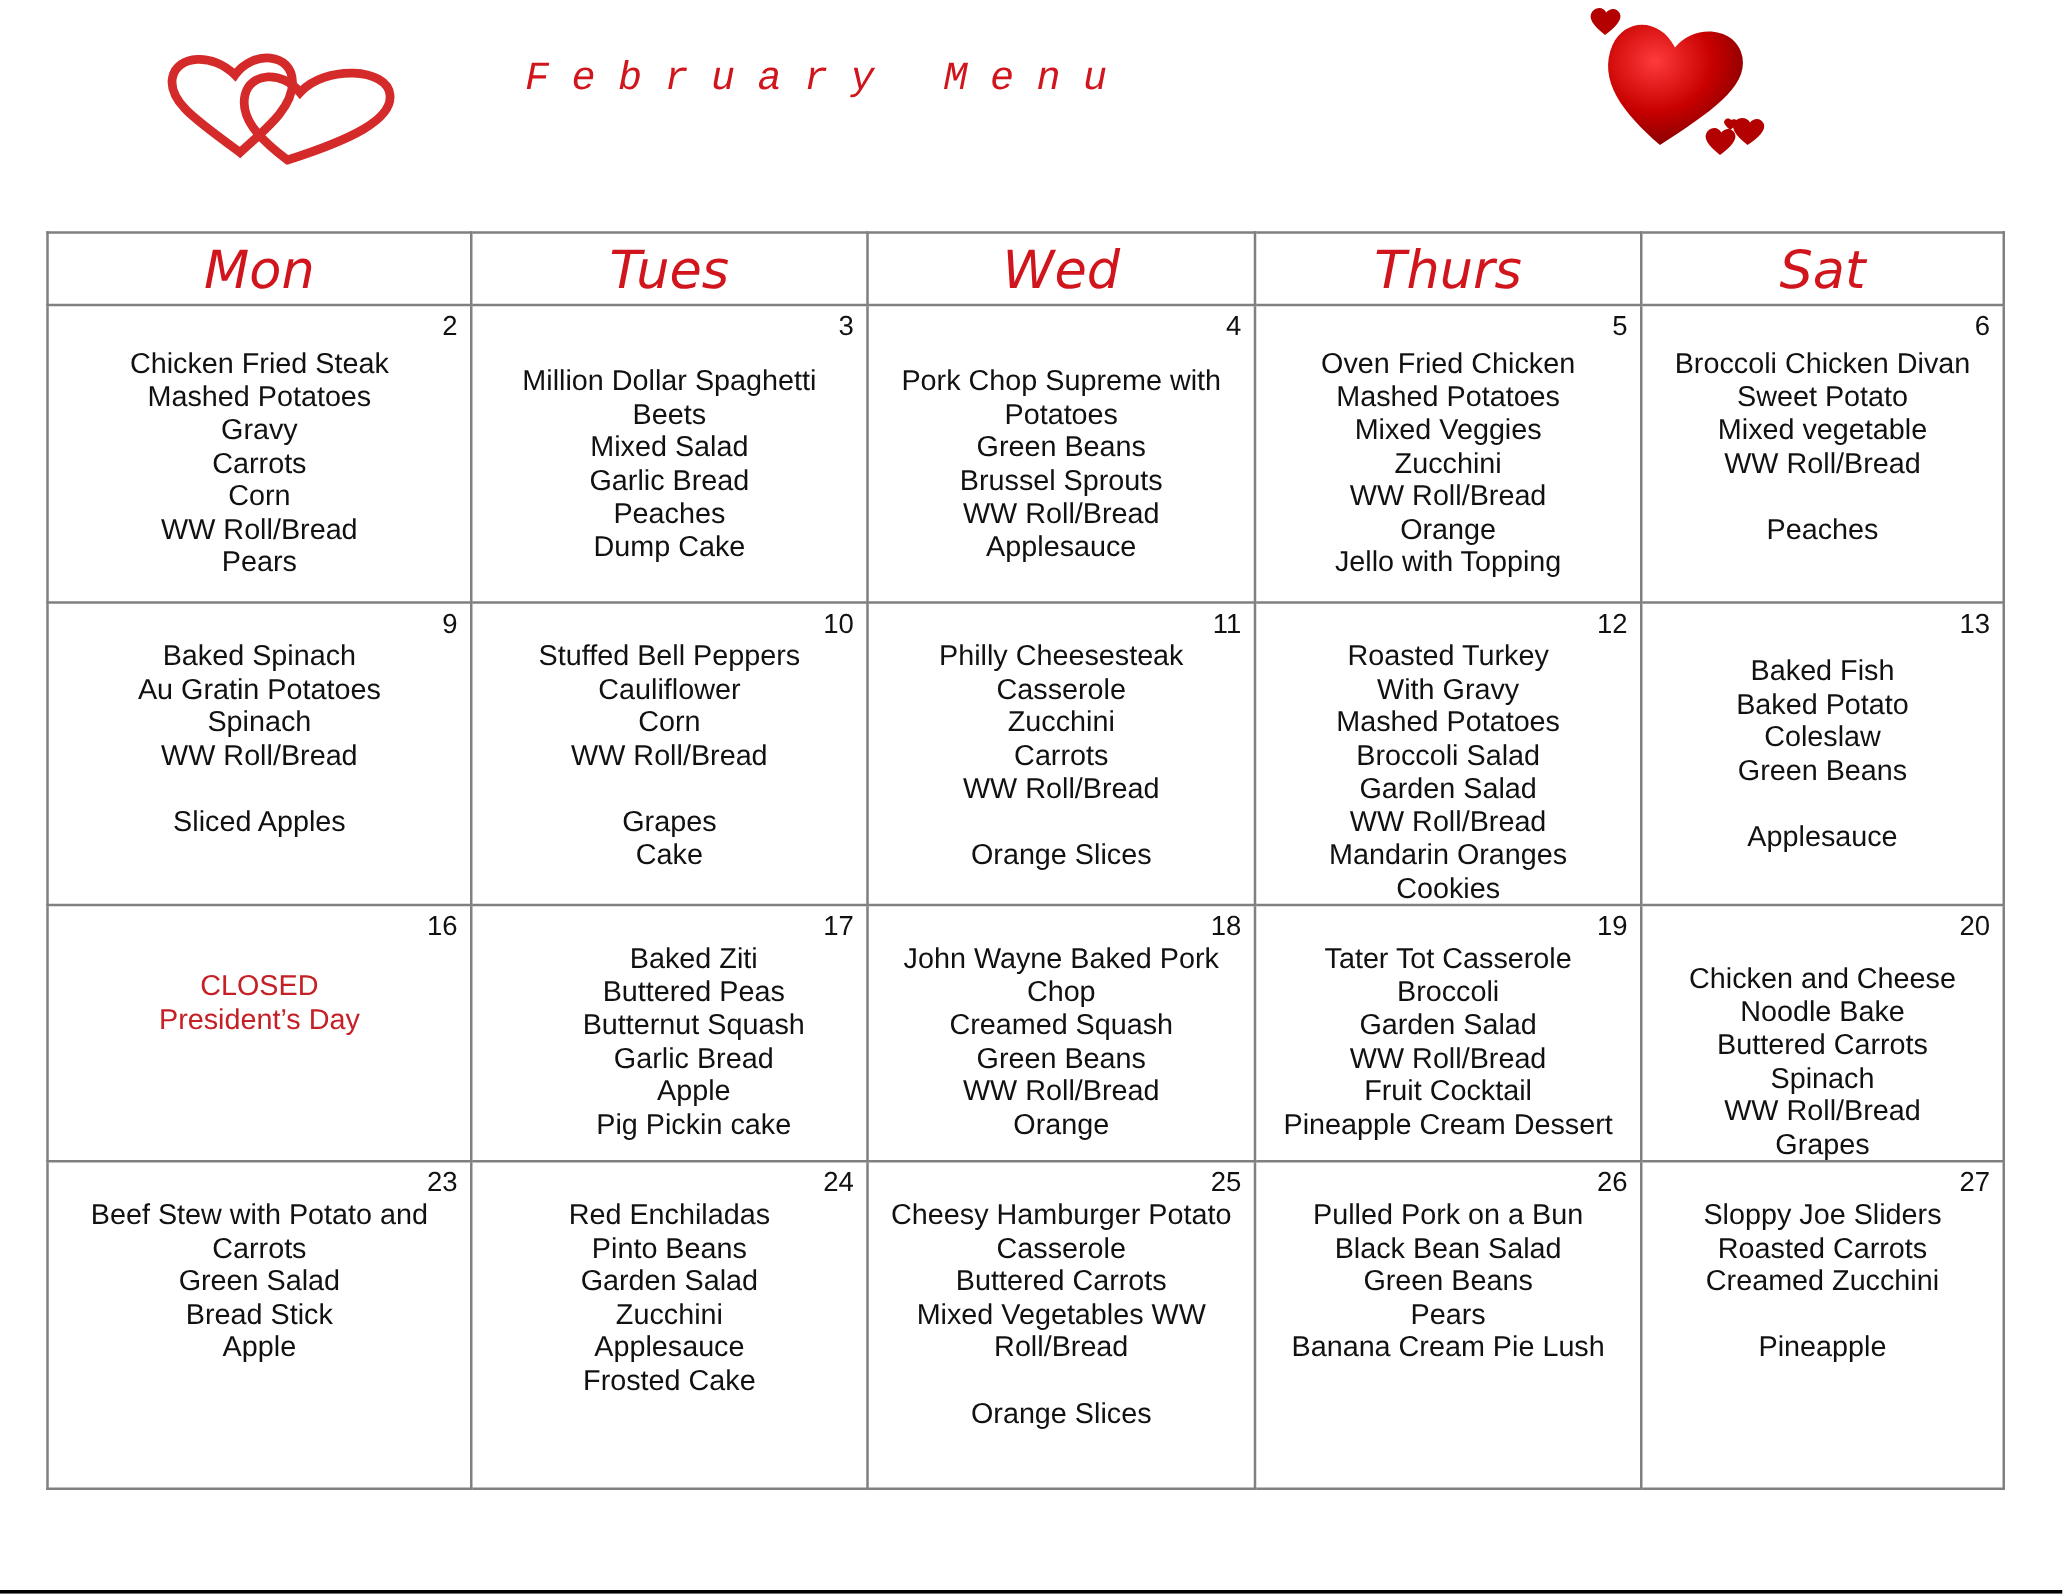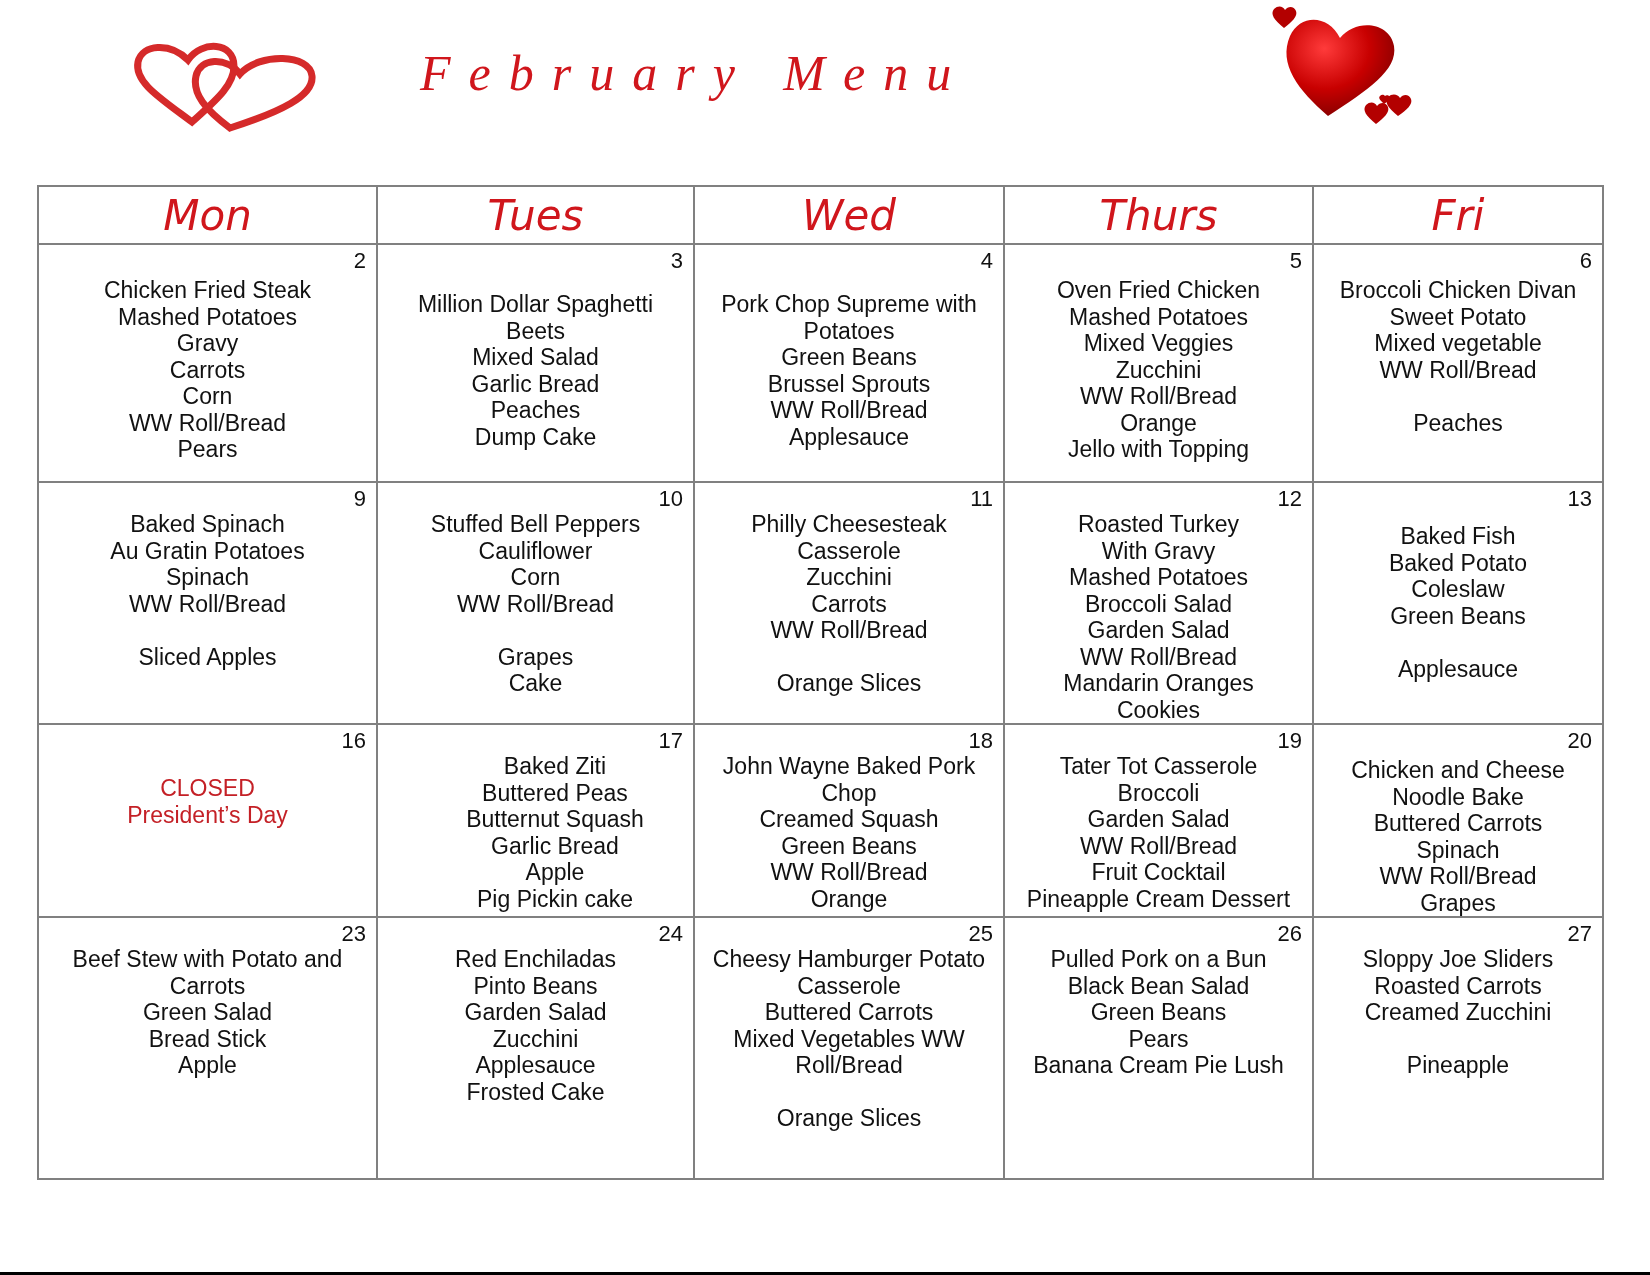--- a/index.html
+++ b/index.html
@@ -1,21 +1,21 @@
 <!DOCTYPE html>
 <html><head>
 <meta charset="utf-8">
 <style>
   html, body { margin: 0; padding: 0; background: #ffffff; }
   body { width: 1650px; height: 1275px; position: relative; overflow: hidden;
          font-family: "Liberation Sans", sans-serif; color: #111; }
   .hearts-left { position: absolute; left: 130px; top: 36px; width: 200px; height: 96px; }
   .hearts-right { position: absolute; left: 1268px; top: 4px; width: 160px; height: 128px; }
   .title { position: absolute; left: 420px; top: 44px; width: 680px; height: 80px;
-           font-family: Liberation Serif, serif; font-style: italic; font-size: 50px;
+           font-family: Liberation Mono, monospace; font-style: italic; font-size: 32px;
            color: #d0161c; letter-spacing: 18px; white-space: nowrap; }
   .menu-table { position: absolute; left: 37px; top: 185px; width: 1565px;
                 border-collapse: collapse; table-layout: fixed; }
   .menu-table td, .menu-table th { border: 2px solid #808080; padding: 0; vertical-align: top; }
   .menu-table th { height: 56px; font-weight: normal; vertical-align: middle;
                    font-family: "DejaVu Sans", sans-serif; font-style: italic;
                    font-size: 42px; color: #d0161c; text-align: center; }
   .cell { position: relative; height: 100%; text-align: center; }
   .day-num { display: block; text-align: right; font-size: 22px; padding: 4px 10px 0 0; line-height: 24px; }
   .items { list-style: none; margin: 0; padding: 0; font-size: 23px; line-height: 26.5px; }
@@ -55,21 +55,21 @@
       <col style="width:310px">
       <col style="width:309px">
       <col style="width:290px">
   </colgroup>
   <thead>
     <tr>
       <th>Mon</th>
       <th>Tues</th>
       <th>Wed</th>
       <th>Thurs</th>
-      <th>Fri</th>
+      <th>Sat</th>
     </tr>
   </thead>
   <tbody id="weeks-body">
       <tr style="height: 238px;">
         <td>
           <div class="cell">
             <span class="day-num">2</span>
             <ul class="items" style="margin-top: 4px;">
               <li>Chicken Fried Steak</li>
               <li>Mashed Potatoes</li>
@@ -251,21 +251,21 @@
               <li>Garden Salad</li>
               <li>WW Roll/Bread</li>
               <li>Fruit Cocktail</li>
               <li>Pineapple Cream Dessert</li>
             </ul>
           </div>
         </td>
         <td>
           <div class="cell">
             <span class="day-num">20</span>
-            <ul class="items" style="margin-top: 4px;">
+            <ul class="items" style="margin-top: 16px;">
               <li>Chicken and Cheese</li>
               <li>Noodle Bake</li>
               <li>Buttered Carrots</li>
               <li>Spinach</li>
               <li>WW Roll/Bread</li>
               <li>Grapes</li>
             </ul>
           </div>
         </td>
       </tr>

